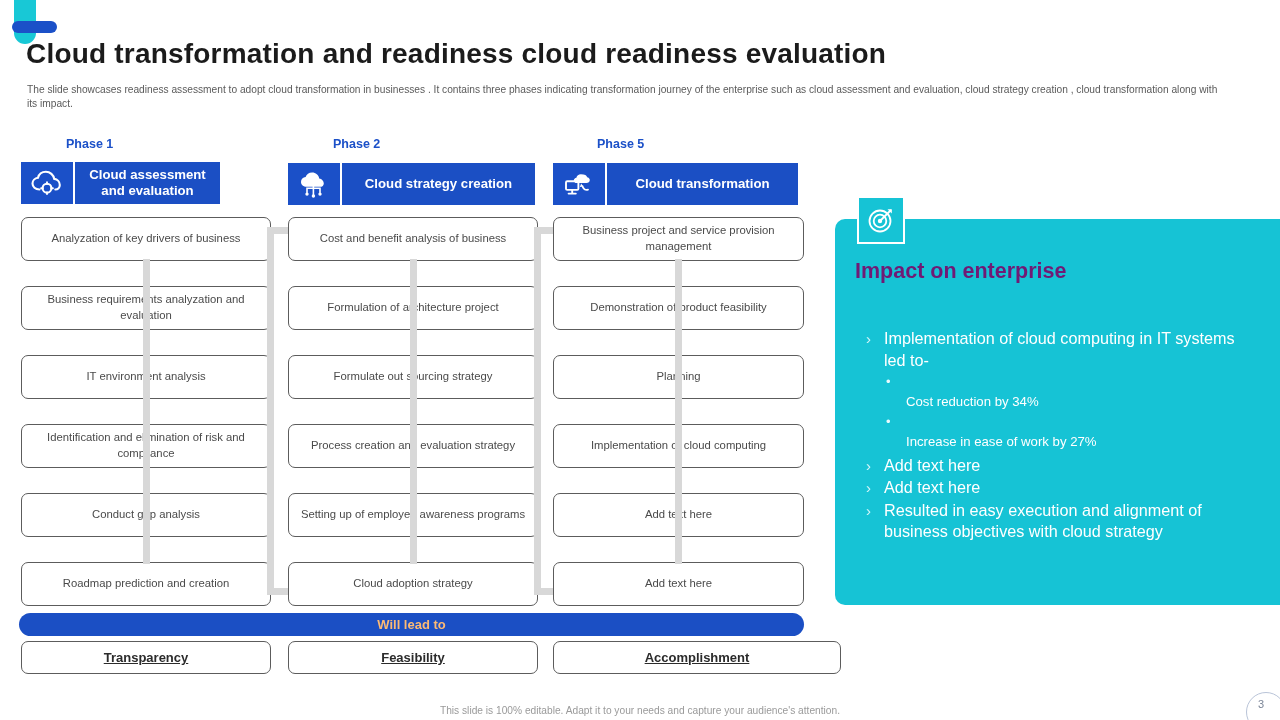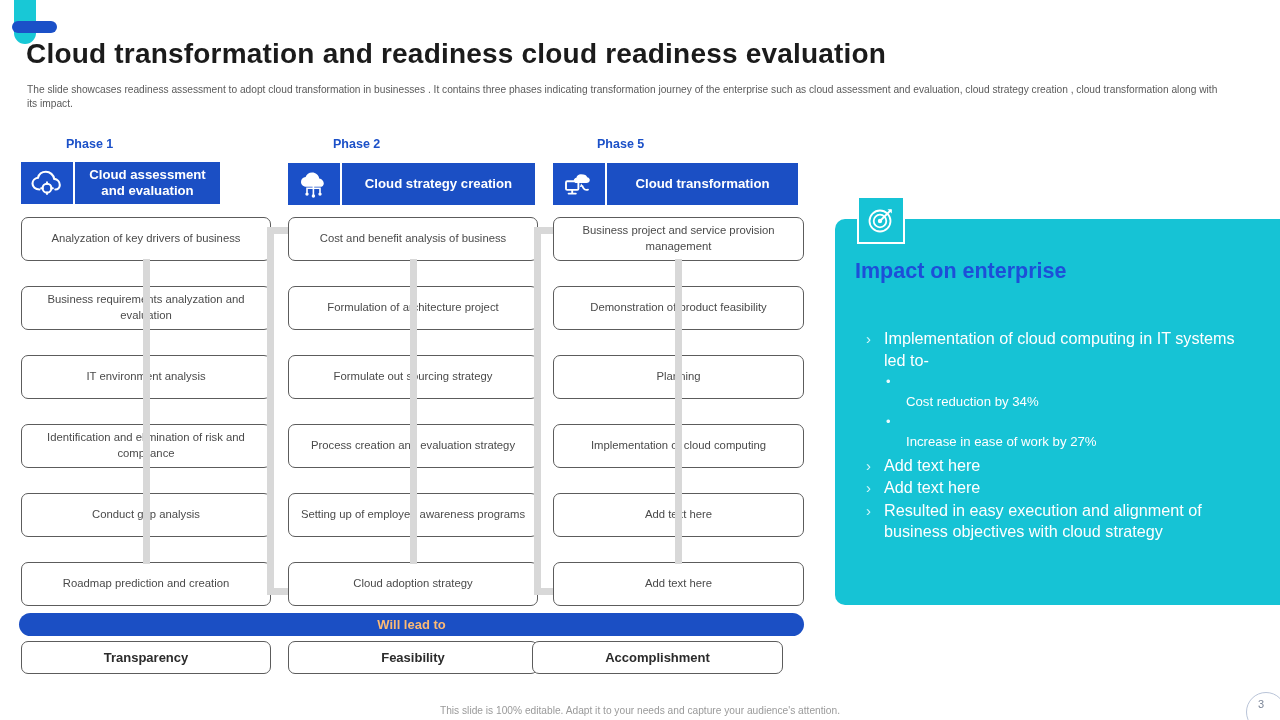--- a/index.html
+++ b/index.html
@@ -73,36 +73,36 @@
   .lead-bar {
     position: absolute; left: 19px; top: 613px; width: 785px; height: 23px;
     background: #1B4FC4; border-radius: 12px; color: #fdba74;
     display: flex; align-items: center; justify-content: center;
     font-size: 13px; font-weight: bold;
   }
   .outcome-box {
     position: absolute; top: 641px; height: 33px; border: 1px solid #5c5c5c;
     border-radius: 7px; background: #fff;
     display: flex; align-items: center; justify-content: center;
-    font-size: 13px; font-weight: bold; color: #2b2b2b;
+    font-size: 13px; font-weight: bold; color: #2b2b2b; text-decoration: underline;
   }
 
   
   .impact-panel {
     position: absolute; left: 835px; top: 219px; width: 445px; height: 386px;
     background: #16C3D5; border-radius: 10px 0 0 10px;
   }
   .impact-icon-box {
     position: absolute; left: 857px; top: 196px; width: 48px; height: 48px;
     border: 2px solid #ffffff; background: #16C3D5;
     display: flex; align-items: center; justify-content: center;
   }
   .impact-title {
     position: absolute; left: 855px; top: 259px;
-    font-size: 21.5px; font-weight: bold; color: #1d4ed8;
+    font-size: 21.5px; font-weight: bold; color: #701a75;
   }
   .impact-list { position: absolute; left: 858px; top: 328px; width: 400px; }
   .bullet-row { display: flex; align-items: flex-start; margin-bottom: 1px; }
   .chev {
     flex: 0 0 26px; color: #d8f6fa; font-size: 15px; line-height: 1.42;
     padding-left: 8px;
   }
   .bullet-text {
     flex: 1 1 auto; color: #ffffff; font-size: 16.2px; line-height: 1.33;
   }
@@ -221,21 +221,21 @@
   <div class="step-box" style="left:553px; top:286px; width:251px;">Demonstration  of product feasibility</div>
   <div class="step-box" style="left:553px; top:355px; width:251px;">Planning</div>
   <div class="step-box" style="left:553px; top:424px; width:251px;">Implementation  of cloud computing</div>
   <div class="step-box" style="left:553px; top:493px; width:251px;">Add text here</div>
   <div class="step-box" style="left:553px; top:562px; width:251px;">Add text here</div>
   <div class="col-connector" style="left:675px; top:259px; height:305px;"></div>
 
   <div class="lead-bar">Will lead to</div>
   <div class="outcome-box" style="left:21px; width:250px;">Transparency</div>
   <div class="outcome-box" style="left:288px; width:250px;">Feasibility</div>
-  <div class="outcome-box" style="left:532px; width:251px;">Accomplishment</div>
+  <div class="outcome-box" style="left:553px; width:288px;">Accomplishment</div>
 
   <div class="impact-panel"></div>
   <div class="impact-icon-box">
     <svg width="30" height="30" viewBox="0 0 30 30">
       <circle cx="14" cy="16" r="10.5" fill="none" stroke="#ffffff" stroke-width="1.8"></circle>
       <circle cx="14" cy="16" r="6.3" fill="none" stroke="#ffffff" stroke-width="1.8"></circle>
       <circle cx="14" cy="16" r="2.2" fill="#ffffff"></circle>
       <line x1="14" y1="16" x2="24.5" y2="5.5" stroke="#ffffff" stroke-width="1.8" stroke-linecap="round"></line>
       <path d="M21.5 4.2 L25.8 4.2 L25.8 8.5 Z" fill="#ffffff"></path>
     </svg>

